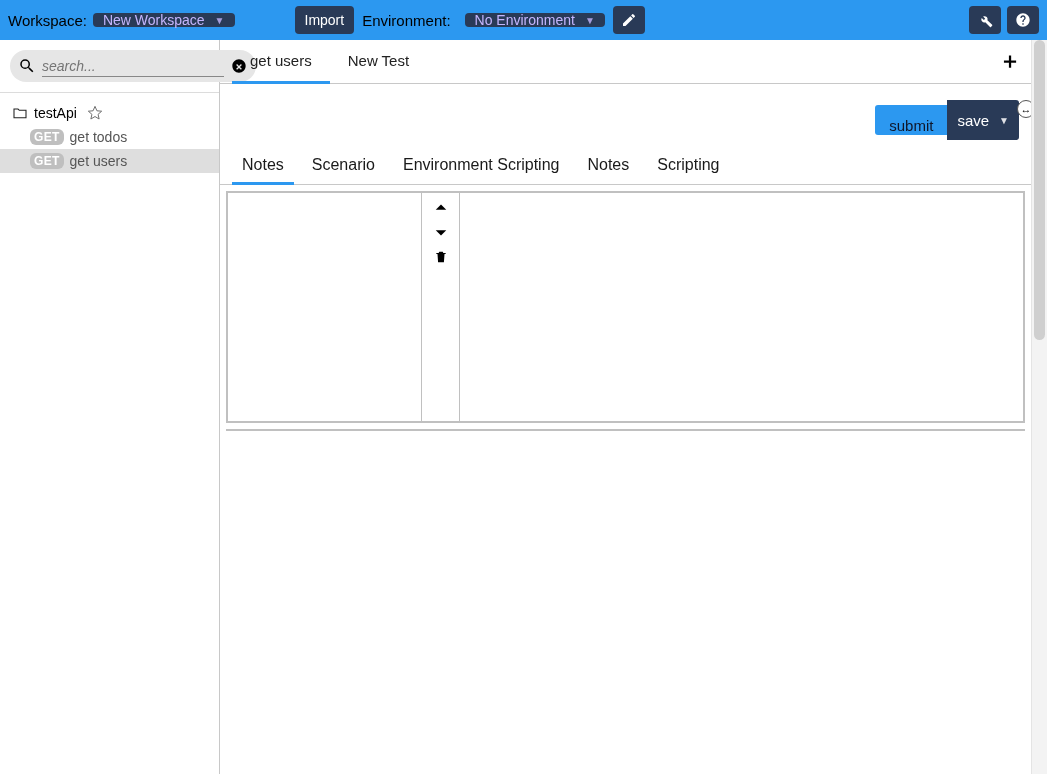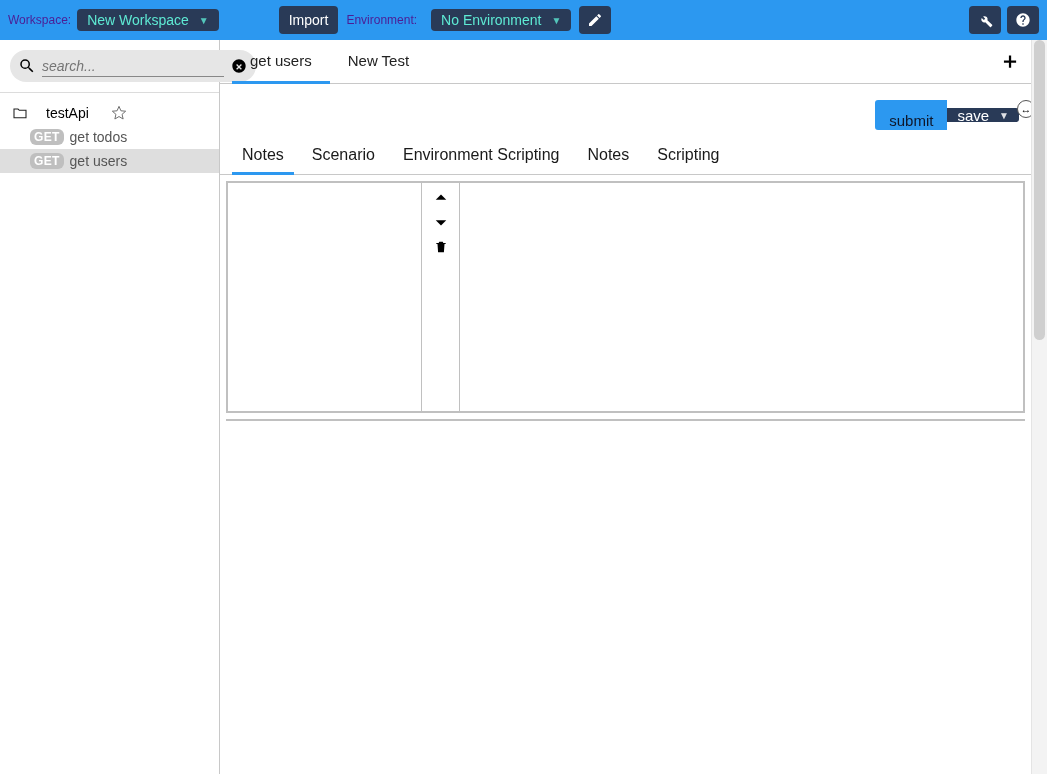--- a/index.html
+++ b/index.html
@@ -16,35 +16,35 @@
   .topbar {
     height: 40px;
     background: #2c98f0;
     display: flex;
     align-items: center;
     padding: 0 8px;
     color: #fff;
     position: relative;
   }
   .topbar .label {
-    font-size: 12px;
+    font-size: 15px;
     margin-right: 6px;
-    color: #4c1d95;
+    color: #000000;
   }
   .dropdown-btn {
     background: #293a57;
-    color: #5eead4;
+    color: #c4b5fd;
     border: none;
     padding: 4px 10px;
     border-radius: 4px;
     display: flex;
     align-items: center;
     font-size: 14px;
     cursor: pointer;
-    height: 22px;
+    height: 14px;
   }
   .dropdown-btn .caret {
     margin-left: 10px;
     font-size: 10px;
     opacity: 0.8;
   }
   .import-btn {
     background: #293a57;
     color: #fff;
     border: none;
@@ -126,21 +126,21 @@
     cursor: pointer;
   }
 
   .tree {
     padding: 8px 0;
   }
   .tree-folder {
     display: flex;
     align-items: center;
     padding: 4px 12px;
-    gap: 18px;
+    gap: 6px;
     font-size: 14px;
   }
   .tree-folder svg { width: 16px; height: 16px; }
   .tree-item {
     display: flex;
     align-items: center;
     padding: 4px 12px 4px 30px;
     gap: 6px;
     font-size: 14px;
     color: #555;
@@ -225,21 +225,21 @@
   .save-btn {
     background: #293a57;
     color: #fff;
     border: none;
     padding: 6px 10px;
     font-size: 15px;
     border-radius: 0 3px 3px 0;
     cursor: pointer;
     display: flex;
     align-items: center;
-    height: 14px;
+    height: 40px;
   }
   .save-btn .caret {
     margin-left: 10px;
     font-size: 10px;
     opacity: 0.85;
   }
   .resize-handle {
     width: 18px;
     height: 18px;
     border: 1px solid #555;

